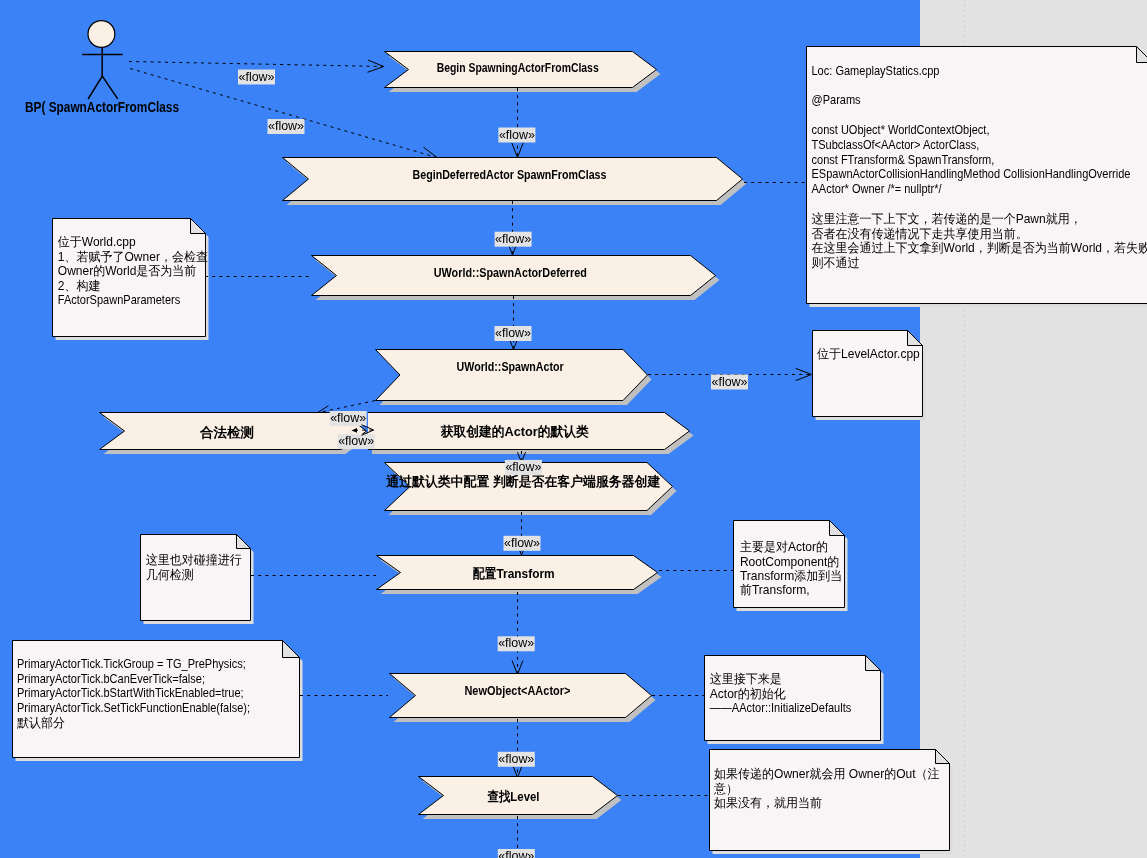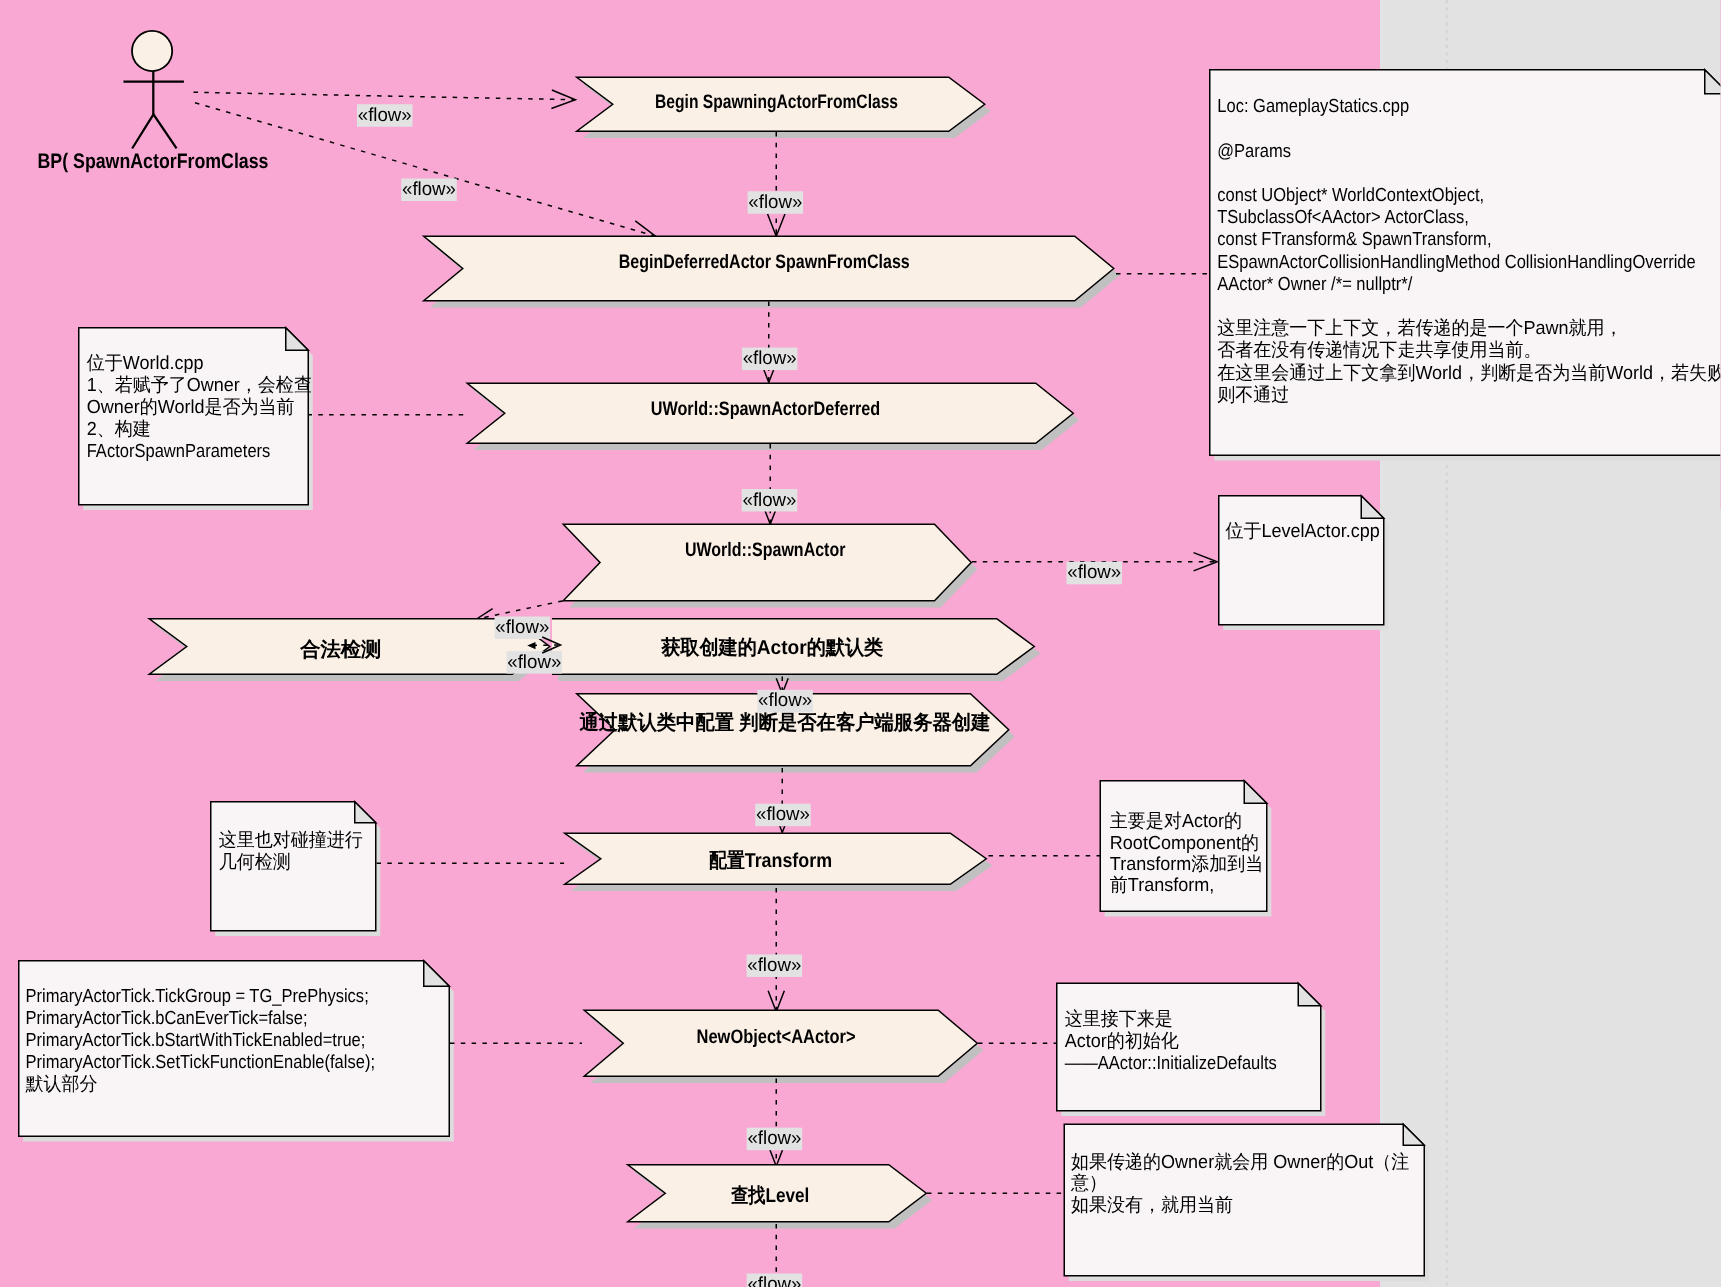--- a/index.html
+++ b/index.html
@@ -1,19 +1,19 @@
 <!DOCTYPE html>
 <html><head>
 <meta charset="utf-8">
 <title>UML Activity Flow Diagram</title>
 <style>
   html,body{margin:0;padding:0;}
   body{width:1147px;height:858px;background:#e2e2e2;overflow:hidden;
        font-family:"Liberation Sans",sans-serif;}
-  #canvas{position:relative;width:920px;height:858px;background:#f9a8d4;}
+  #canvas{position:relative;width:920px;height:858px;background:#3b82f6;}
   svg#scene{position:absolute;left:0;top:0;display:block;shape-rendering:geometricPrecision;}
   .act-fill{fill:#faf0e6;stroke:#000;stroke-width:1;}
   .act-head{fill:#faf0e6;stroke:#000;stroke-width:1.2;}
   .act-fill-only{fill:#faf0e6;stroke:none;}
   .act-edge{fill:none;stroke:#000;stroke-width:1;}
   .shadow{fill:#c0c0c0;stroke:none;}
   .note-shadow{fill:#dcdcdc;stroke:none;}
   .note-fill{fill:#f9f5f7;stroke:#000;stroke-width:1;}
   .note-fold{fill:#e2e2e2;stroke:#000;stroke-width:1;}
   .flowline{stroke:#000;stroke-width:1.0;fill:none;stroke-dasharray:3 4.2;}

